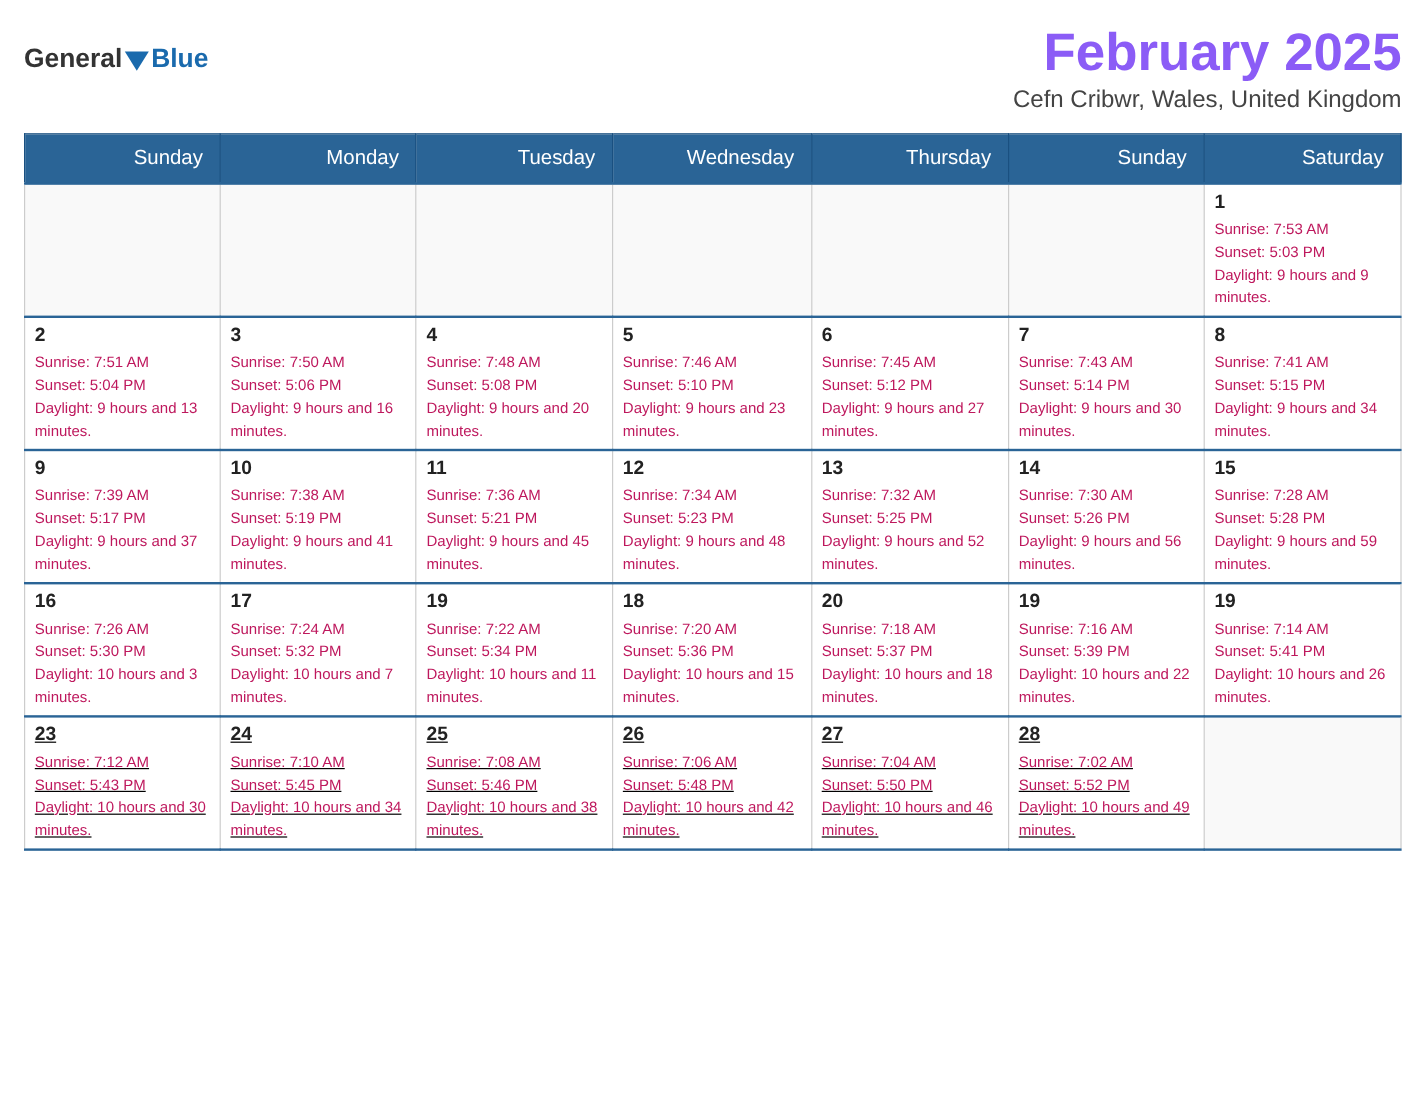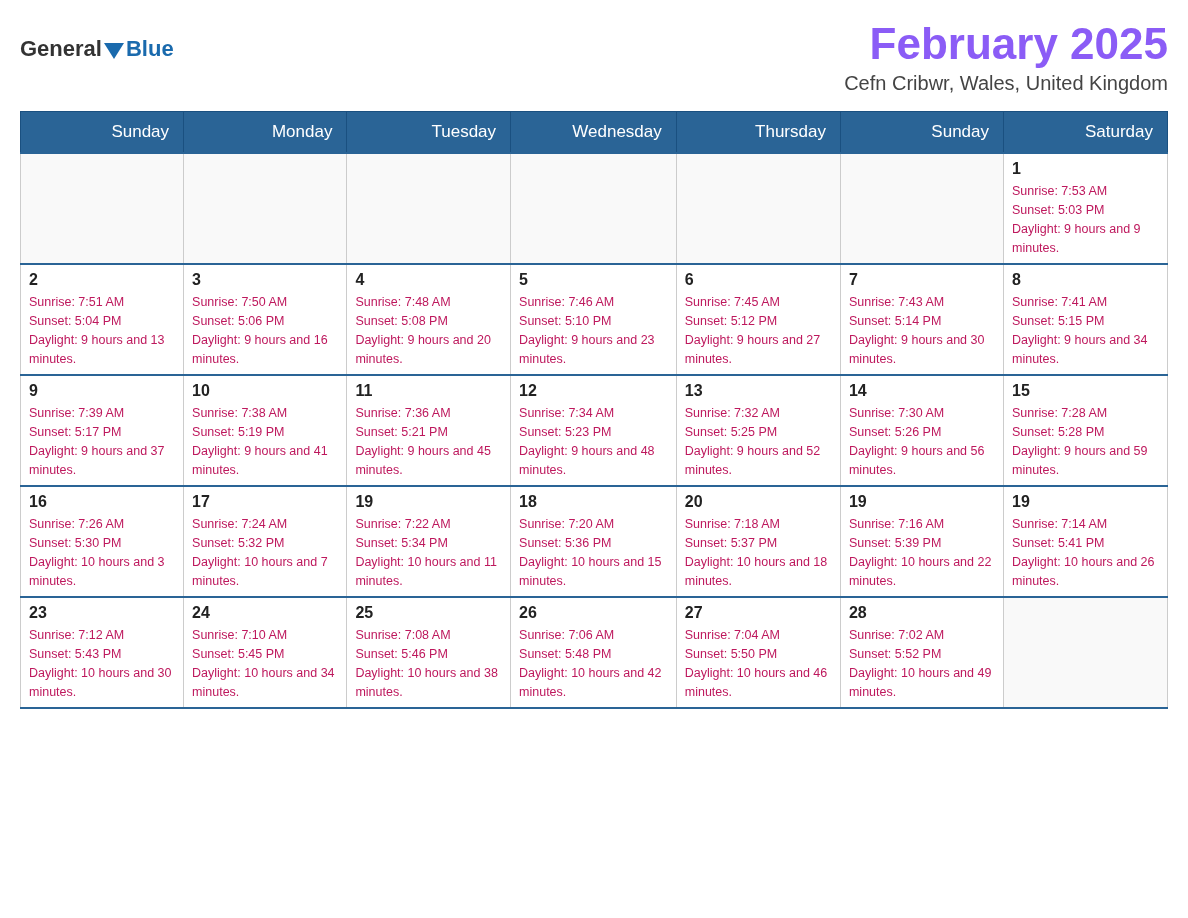--- a/index.html
+++ b/index.html
@@ -218,21 +218,21 @@
         </td>
         <td>
           <span class="day-number">19</span>
           <div class="day-info">Sunrise: 7:16 AM<br>Sunset: 5:39 PM<br>Daylight: 10 hours and 22 minutes.</div>
         </td>
         <td>
           <span class="day-number">19</span>
           <div class="day-info">Sunrise: 7:14 AM<br>Sunset: 5:41 PM<br>Daylight: 10 hours and 26 minutes.</div>
         </td>
       </tr>
-      <tr style="border-bottom: 2px solid rgb(42, 100, 150);">
+      <tr style="border-bottom: 2px solid rgb(42, 100, 150); text-decoration: underline;">
         <td>
           <span class="day-number">23</span>
           <div class="day-info">Sunrise: 7:12 AM<br>Sunset: 5:43 PM<br>Daylight: 10 hours and 30 minutes.</div>
         </td>
         <td>
           <span class="day-number">24</span>
           <div class="day-info">Sunrise: 7:10 AM<br>Sunset: 5:45 PM<br>Daylight: 10 hours and 34 minutes.</div>
         </td>
         <td>
           <span class="day-number">25</span>

